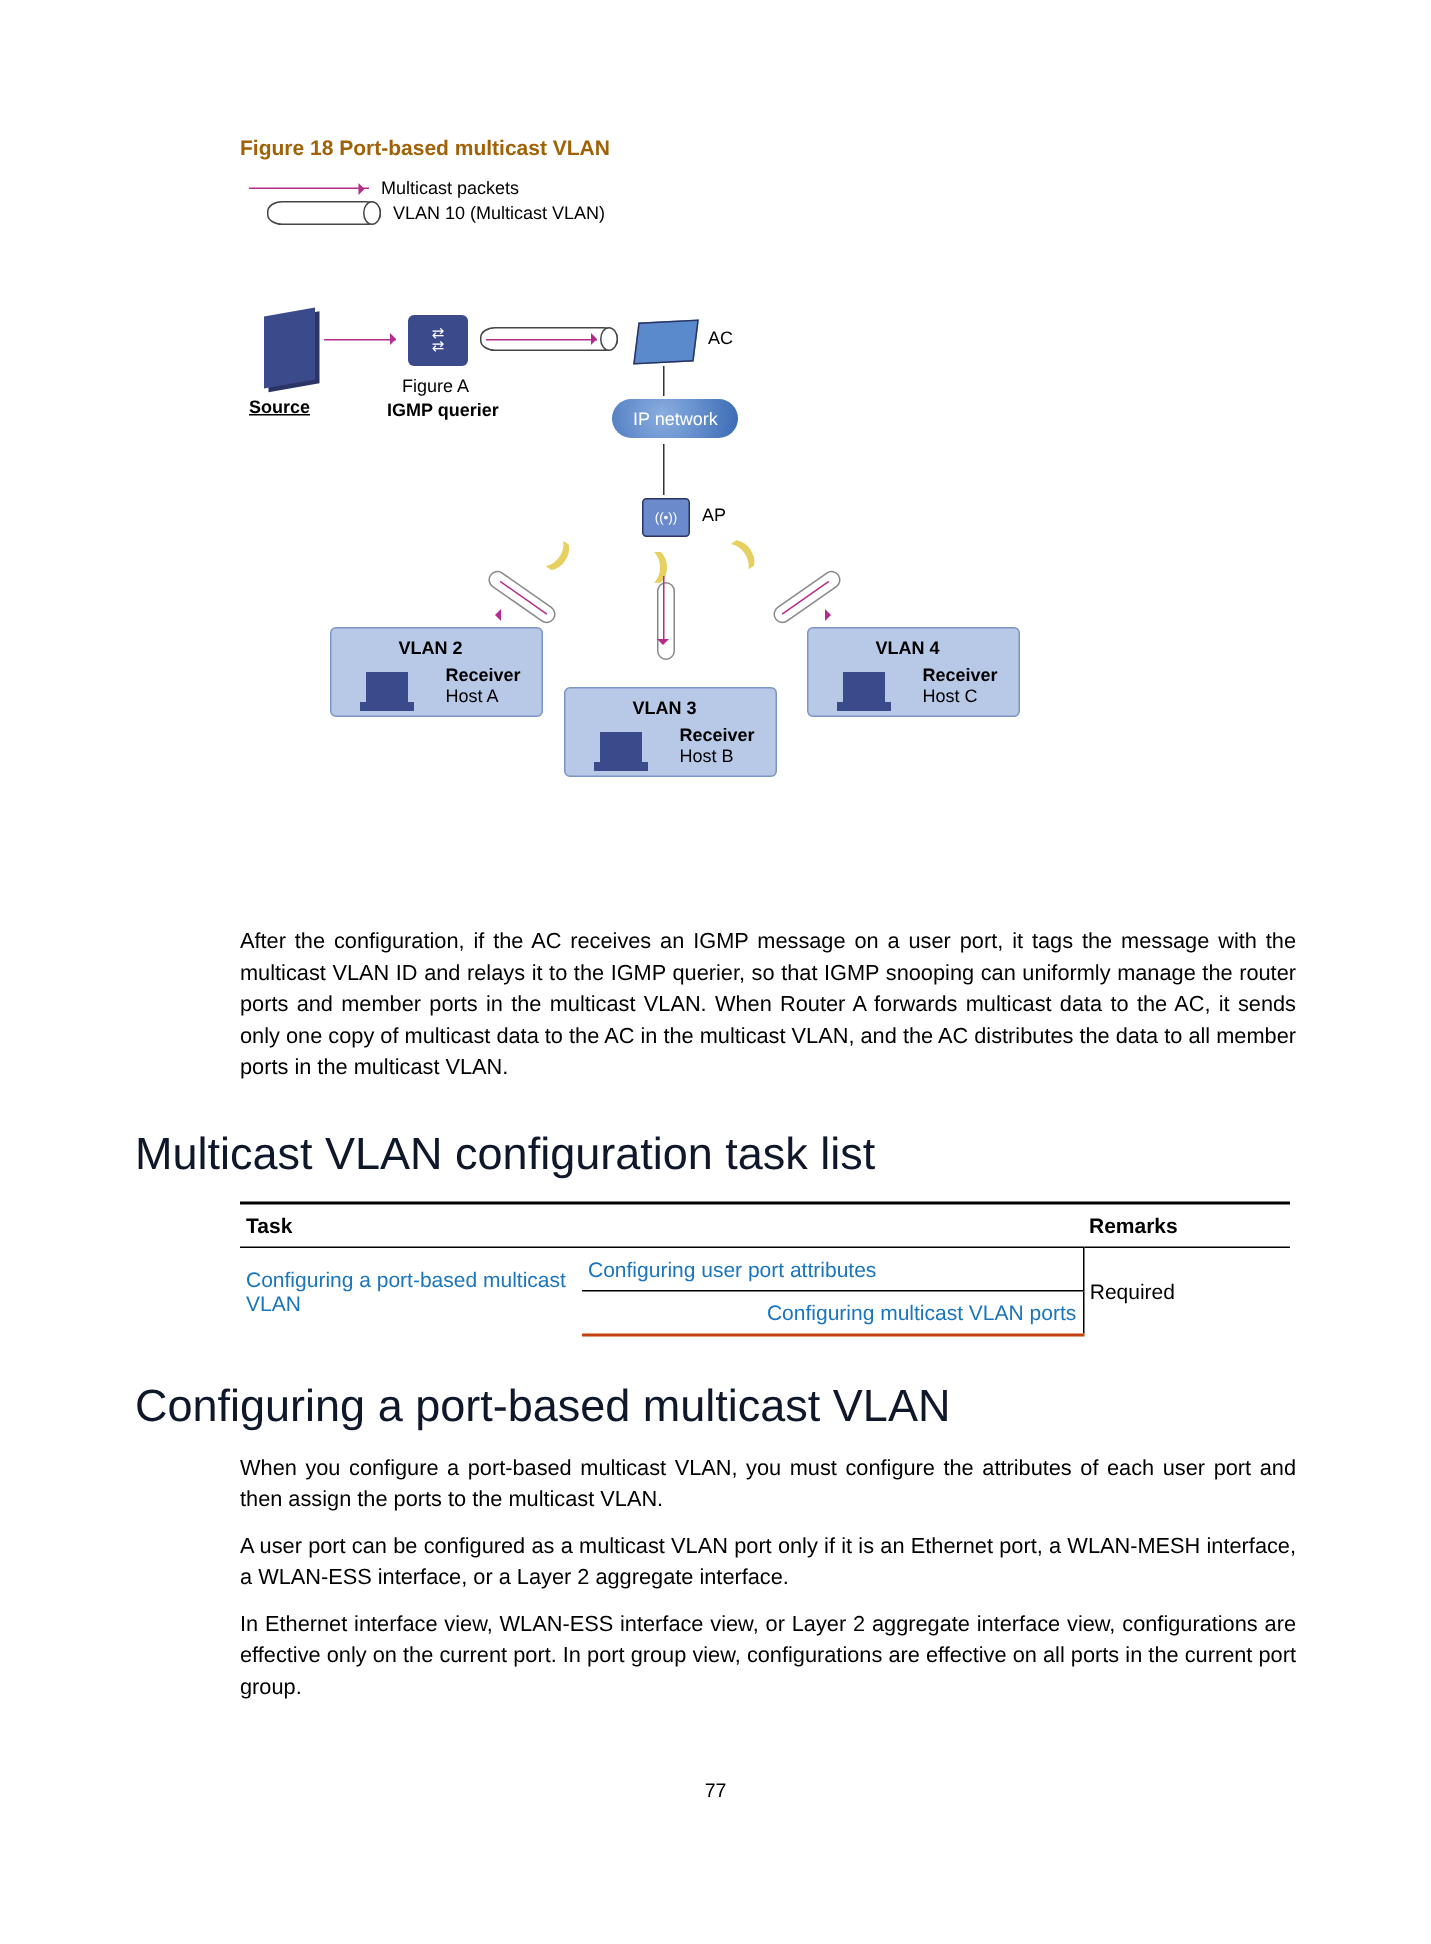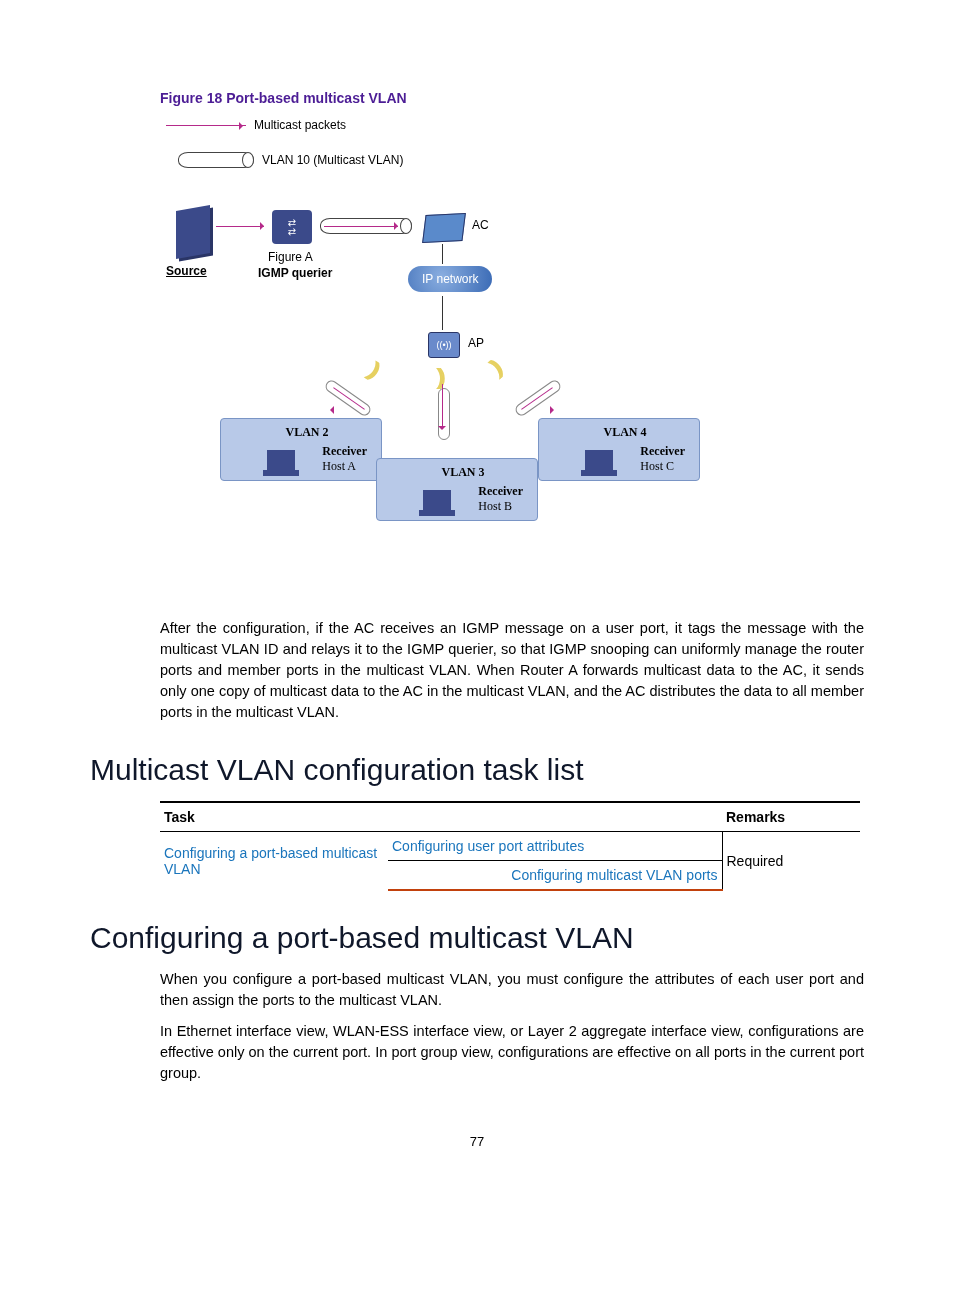--- a/index.html
+++ b/index.html
@@ -9,21 +9,21 @@
     background: #fff;
     color: #000;
     width: 954px;
     font-size: 14px;
   }
   .page {
     padding: 90px 90px 40px 90px;
     box-sizing: border-box;
   }
   .figure-caption {
-    color: #4c1d95;
+    color: #a16207;
     font-weight: bold;
     font-size: 14px;
     margin-left: 70px;
     margin-bottom: 12px;
   }
   .diagram {
     margin-left: 70px;
     width: 620px;
     height: 470px;
     position: relative;
@@ -121,23 +121,22 @@
     align-items:center;
     justify-content:center;
     color:#fff;
     font-size:9px;
   }
   .vlan-group {
     position: absolute;
     background: #b8c9e8;
     border: 1px solid #7a95c5;
     border-radius: 4px;
-    padding: 6px 14px 6px 26px;
+    padding: 6px 14px 6px 6px;
     text-align: center;
-    font-family: Liberation Serif, serif;
   }
   .vlan-group .vt { font-weight: bold; font-size: 12px; }
   .host-box {
     width: 28px;
     height: 20px;
     background: #3b4a8a;
     margin: 4px auto 2px;
     position: relative;
   }
   .host-box::after {
@@ -220,21 +219,21 @@
 <div class="page">
 
   <div class="figure-caption">Figure 18 Port-based multicast VLAN</div>
 
   <div class="diagram">
 
     <div class="legend-row" style="top:0; left:6px;">
       <div class="arrow-right"></div>
       <span>Multicast packets</span>
     </div>
-    <div class="legend-row" style="top:34px; left:2px;padding-left:16px;">
+    <div class="legend-row" style="top:16px; left:2px;padding-left:16px;">
       <div class="vlan-shape"></div>
       <span>VLAN 10 (Multicast VLAN)</span>
     </div>
 
     <div class="server-box" style="top:90px; left:16px;"></div>
     <div class="dlabel" style="top:146px; left:6px; font-weight:bold;text-decoration:underline;">Source</div>
 
     <div class="pink-line" style="top:108px; left:56px; width:48px;"></div>
     <div class="pink-arrowhead" style="top:104px; left:100px; border-left-color:#b52a8a;"></div>
 
@@ -329,16 +328,17 @@
     </tr>
     <tr class="last">
       <td class="link">Configuring multicast VLAN ports</td>
     </tr>
   </tbody>
     </table>
 
   <h1 class="section">Configuring a port-based multicast VLAN</h1>
 
   <div class="para">When you configure a port-based multicast VLAN, you must configure the attributes of each user port and then assign the ports to the multicast VLAN.</div>
+  <div class="para">A user port can be configured as a multicast VLAN port only if it is an Ethernet port, a WLAN-MESH interface, a WLAN-ESS interface, or a Layer 2 aggregate interface.</div>
   <div class="para">In Ethernet interface view, WLAN-ESS interface view, or Layer 2 aggregate interface view, configurations are effective only on the current port. In port group view, configurations are effective on all  ports in the current port group.</div>
 
   <div class="page-num">77</div>
 </div>
 
 </body></html>

